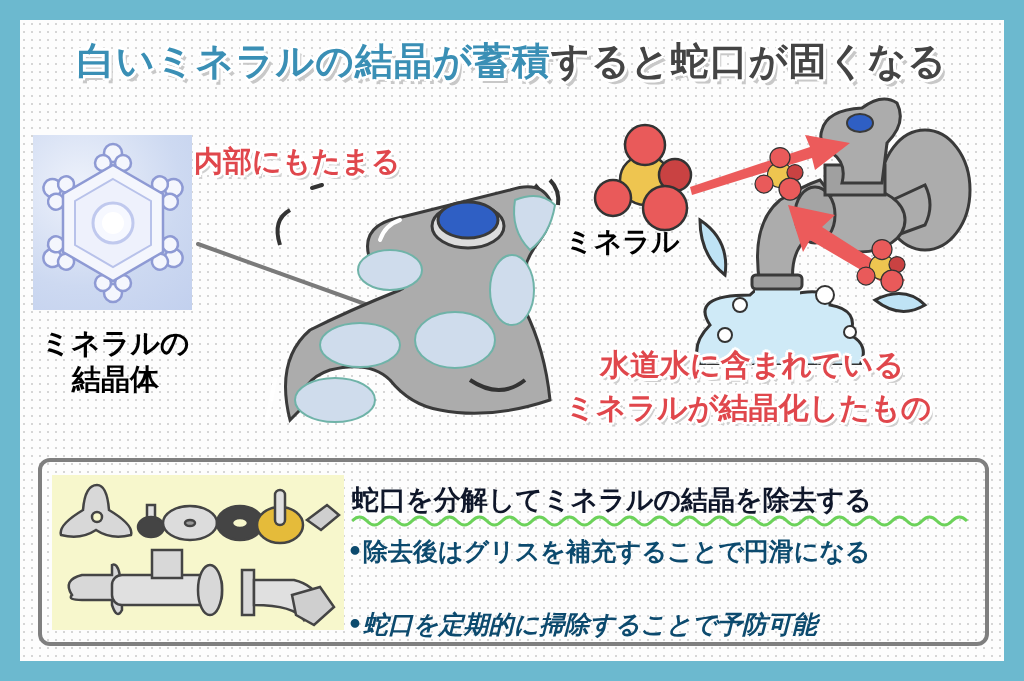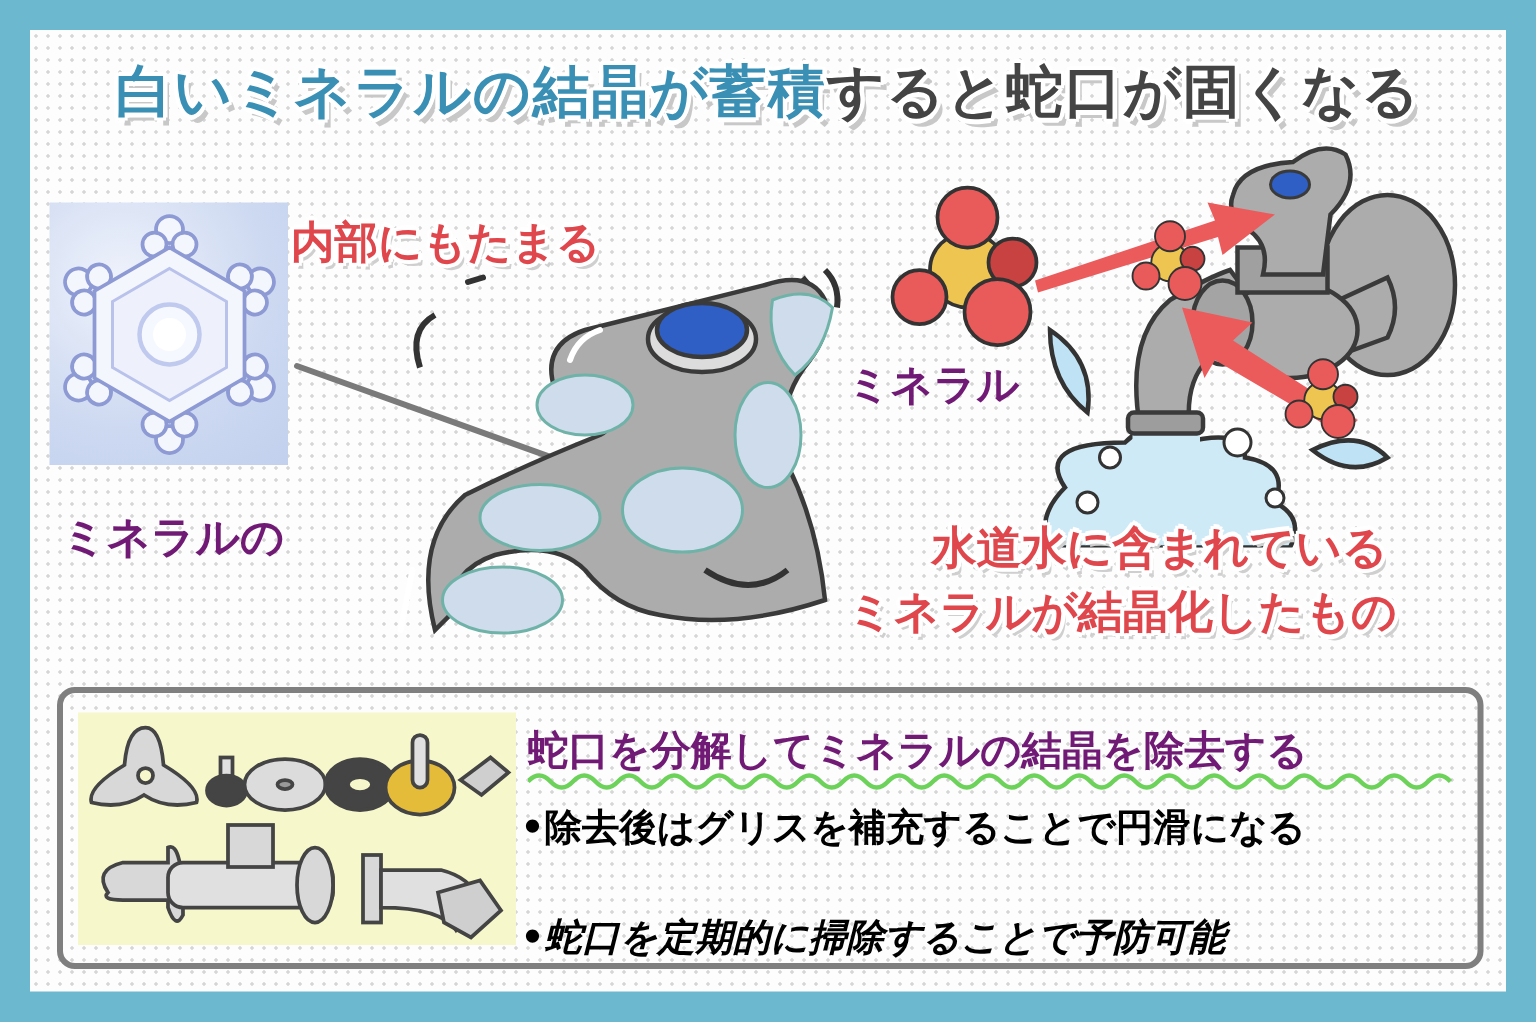--- a/index.html
+++ b/index.html
@@ -27,45 +27,45 @@
   .title .rest { color: #444; }
 
   .label-red {
     position: absolute; color: #e0474c; font-weight: bold; white-space: nowrap;
     text-shadow:
       -2px -2px 0 #fff, 2px -2px 0 #fff, -2px 2px 0 #fff, 2px 2px 0 #fff,
       0 -3px 0 #fff, 0 3px 0 #fff, -3px 0 0 #fff, 3px 0 0 #fff,
       3px 4px 0 #cfcfcf;
   }
   .label-dark {
-    position: absolute; color: #701a75; font-weight: bold; white-space: nowrap; text-align: center; margin-top: 15px;
+    position: absolute; color: #000000; font-weight: bold; white-space: nowrap; text-align: center;
   }
 
   .crystal-box {
     position: absolute; left: 33px; top: 135px; width: 159px; height: 175px;
     background: radial-gradient(circle at 30% 30%, #eef2fb 0%, #cdd9f1 60%, #c2d0ee 100%);
   }
 
   .pointer-line { position: absolute; left: 0; top: 0; }
 
   .info-box {
     position: absolute; left: 38px; top: 458px; width: 951px; height: 188px;
     border: 4px solid #7f7f7f; border-radius: 12px;
   }
   .parts-panel {
     position: absolute; left: 52px; top: 475px; width: 292px; height: 155px;
     background: #f7f7cc;
   }
   .info-heading {
-    position: absolute; left: 352px; top: 482px; font-size: 27px; font-weight: bold; color: #701a75;
+    position: absolute; left: 352px; top: 482px; font-size: 27px; font-weight: bold; color: #0f172a;
     white-space: nowrap;
   }
   .wavy { position: absolute; left: 352px; top: 515px; }
   .bullet {
-    position: absolute; left: 347px; font-size: 25px; font-weight: bold; color: #000000; white-space: nowrap;
+    position: absolute; left: 347px; font-size: 25px; font-weight: bold; color: #0c4a6e; white-space: nowrap;
   }
 </style>
 </head>
 <body>
 
 <div class="panel"></div>
 
 <div class="title">
   <span class="hl">白いミネラルの結晶が蓄積</span><span class="rest">すると蛇口が固くなる</span>
 </div>
@@ -86,20 +86,21 @@
       <polygon points="0,-58 50,-29 50,29 0,58 -50,29 -50,-29"></polygon>
       <polygon points="0,-44 38,-22 38,22 0,44 -38,22 -38,-22" fill="#eef1fc" stroke="#b8c2ea" stroke-width="2"></polygon>
       <circle cx="0" cy="0" r="20" fill="#f6f8ff" stroke="#c0c9ee" stroke-width="3"></circle>
       <circle cx="0" cy="0" r="11" fill="#ffffff" stroke="none"></circle>
     </g>
   </svg>
 </div>
 
 <div class="label-dark" style="left:28px; top:325px; width:175px; font-size:29px; line-height:36px;">
   <div>ミネラルの</div>
+  <div>結晶体</div>
 </div>
 
 <div class="label-red" style="left:194px; top:142px; font-size:29px;text-align:right;">内部にもたまる</div>
 
 <svg class="pointer-line" width="1024" height="681">
   <line x1="198" y1="244" x2="446" y2="333" stroke="#7a7a7a" stroke-width="4" stroke-linecap="round"></line>
 </svg>
 
 <svg style="position:absolute;left:250px;top:170px" width="330" height="260" viewBox="0 0 330 260">
 
@@ -176,21 +177,21 @@
       <circle cx="0" cy="-35" r="20" fill="#e95a5a"></circle>
       <circle cx="-32" cy="18" r="18" fill="#e95a5a"></circle>
       <circle cx="30" cy="-5" r="16" fill="#c94242"></circle>
       <circle cx="20" cy="28" r="22" fill="#e95a5a"></circle>
     </g>
   </g>
 </svg>
 
 <div class="label-dark" style="left:565px; top:223px; font-size:28px;">ミネラル</div>
 
-<div class="label-red" style="left:600px; top:345px; font-size:30px;margin-left:21px;">水道水に含まれている</div>
+<div class="label-red" style="left:600px; top:345px; font-size:30px;">水道水に含まれている</div>
 <div class="label-red" style="left:565px; top:388px; font-size:30px;font-family:Liberation Mono, monospace;">ミネラルが結晶化したもの</div>
 
 <div class="info-box"></div>
 <div class="parts-panel">
   <svg width="292" height="155" viewBox="0 0 292 155">
     <g stroke="#444" stroke-width="2.5">
       <path d="M45 10 q10 0 12 25 q25 15 22 25 q-20 5 -35 -5 q-15 10 -35 5 q-3 -10 22 -25 q2 -25 14 -25z" fill="#d8d8d8"></path>
       <circle cx="45" cy="42" r="5" fill="#f7f7cc"></circle>
       <rect x="95" y="30" width="8" height="20" fill="#e0e0e0"></rect>
       <ellipse cx="99" cy="52" rx="13" ry="10" fill="#444"></ellipse>

